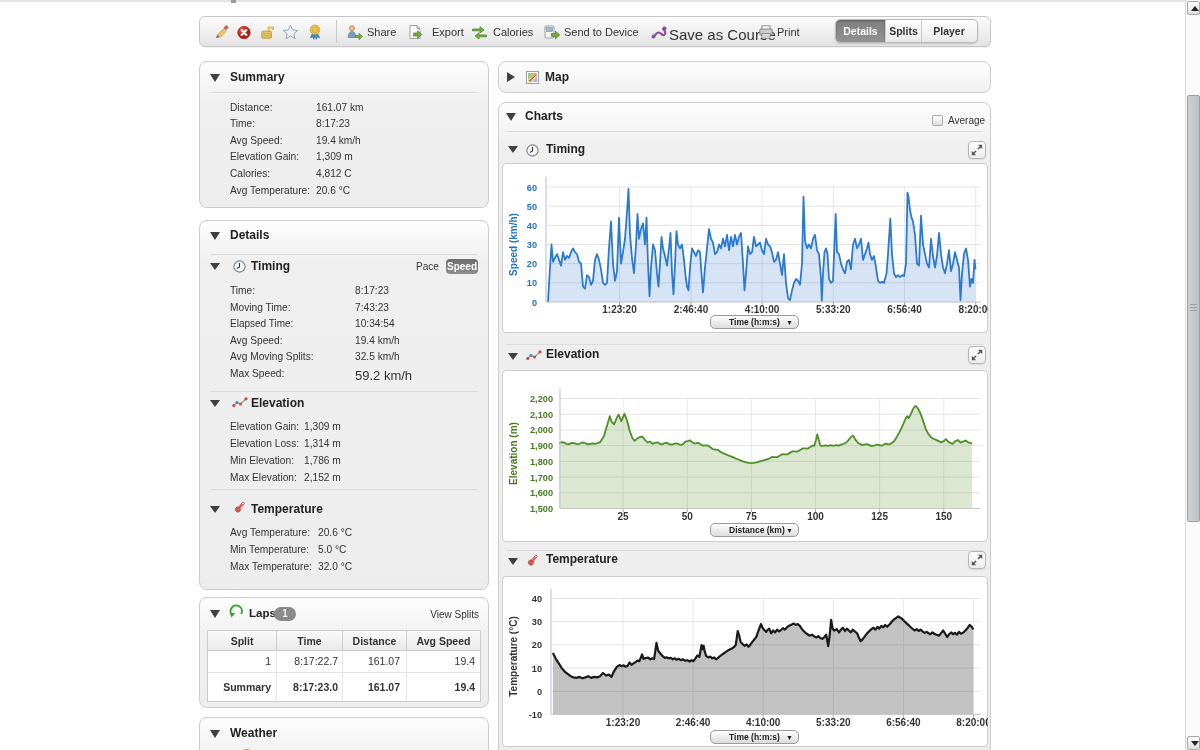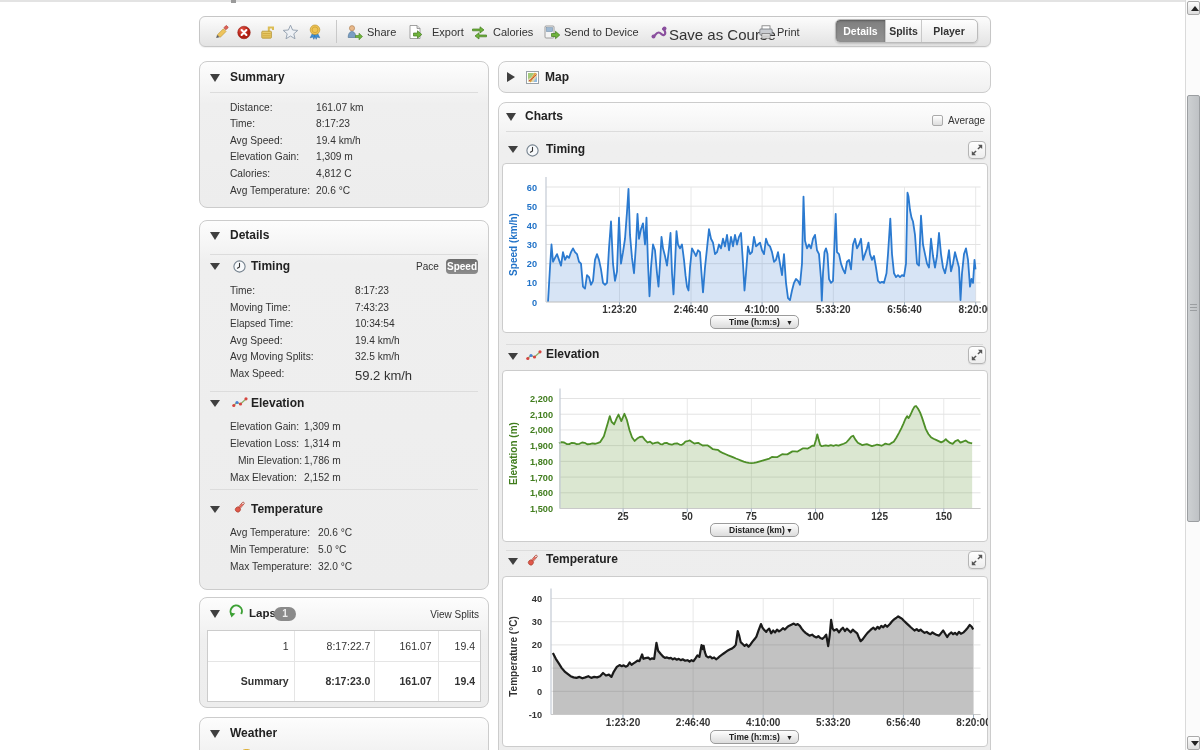--- a/index.html
+++ b/index.html
@@ -140,21 +140,21 @@
         <circle cx="1.8" cy="10.5" r="1.6" fill="#d64541"></circle>
         <circle cx="5" cy="7.5" r="1.6" fill="#4a7fd4"></circle>
         <circle cx="8.5" cy="9" r="1.6" fill="#d64541"></circle>
         <circle cx="14" cy="3.8" r="1.6" fill="#d64541"></circle>
       </svg></div>
     <div style="position:absolute;left:51px;top:175px;font-size:12px;font-weight:bold;color:#222;white-space:nowrap;">Elevation</div>
     <div style="position:absolute;left:30px;top:200px;font-size:10.2px;color:#333;white-space:nowrap;">Elevation Gain:</div>
     <div style="position:absolute;left:104px;top:200px;font-size:10.2px;color:#333;white-space:nowrap;">1,309 m</div>
     <div style="position:absolute;left:30px;top:217px;font-size:10.2px;color:#333;white-space:nowrap;">Elevation Loss:</div>
     <div style="position:absolute;left:104px;top:217px;font-size:10.2px;color:#333;white-space:nowrap;">1,314 m</div>
-    <div style="position:absolute;left:30px;top:234px;font-size:10.2px;color:#333;white-space:nowrap;margin-left:8px;">Min Elevation:</div>
+    <div style="position:absolute;left:30px;top:234px;font-size:10.2px;color:#333;white-space:nowrap;">Min Elevation:</div>
     <div style="position:absolute;left:104px;top:234px;font-size:10.2px;color:#333;white-space:nowrap;">1,786 m</div>
     <div style="position:absolute;left:30px;top:251px;font-size:10.2px;color:#333;white-space:nowrap;">Max Elevation:</div>
     <div style="position:absolute;left:104px;top:251px;font-size:10.2px;color:#333;white-space:nowrap;">2,152 m</div>
     <div class="sep" style="left:10px;top:268px;width:268px"></div>
     <div style="position:absolute;left:10px;top:285px;width:0;height:0;border-left:5.0px solid transparent;border-right:5.0px solid transparent;border-top:7px solid #3f3f3f"></div>
     <div style="position:absolute;left:33px;top:279px;"><svg width="14" height="14" viewBox="0 0 14 14">
         <g transform="rotate(40 7 7)">
           <rect x="5.9" y="1" width="2.2" height="8" rx="1.1" fill="#f0f0f0" stroke="#b04a3a" stroke-width="0.8"></rect>
           <rect x="6.35" y="3" width="1.3" height="6" fill="#e2574a"></rect>
           <circle cx="7" cy="10.3" r="2.5" fill="#e2574a" stroke="#b04a3a" stroke-width="0.8"></circle>
@@ -174,20 +174,26 @@
         <path d="M3.2 11.2 A5.7 5.7 0 1 1 12.2 10" fill="none" stroke="#3da135" stroke-width="2"></path>
         <path d="M0.8 8.6 L6.4 9.4 L2.4 13.6 Z" fill="#3da135"></path>
       </svg></div>
     <div style="position:absolute;left:49px;top:8.5px;font-size:11.5px;font-weight:bold;color:#222;white-space:nowrap;">Laps</div>
     <div style="position:absolute;left:74px;top:9px;width:22px;height:14px;border-radius:7px;background:#8a8a8a;color:#eee;font-size:10px;font-weight:bold;text-align:center;line-height:14px">1</div>
     <div style="position:absolute;right:9px;top:10.5px;font-size:10px;color:#333">View Splits</div>
     <div style="position:absolute;left:7px;top:32px;width:272px;height:70px;background:#fff;
 border:1px solid #ccc;font-size:10.5px;color:#333">
 <table style="border-collapse:collapse;width:100%;height:100%;font-size:10.5px">
 <tbody>
+          <tr style="height:19px;background:linear-gradient(#fafafa,#e9e9e9);font-weight:bold;text-align:center">
+<td style="border-right:1px solid #ccc;border-bottom:1px solid #ccc;width:68px">Split</td>
+<td style="border-right:1px solid #ccc;border-bottom:1px solid #ccc;width:65px">Time</td>
+<td style="border-right:1px solid #ccc;border-bottom:1px solid #ccc;width:63px">Distance</td>
+<td style="border-bottom:1px solid #ccc">Avg Speed</td>
+          </tr>
 <tr style="height:21px;text-align:right">
 <td style="border-right:1px solid #e5e5e5;border-bottom:1px solid #e5e5e5;padding-right:5px">1</td>
 <td style="border-right:1px solid #e5e5e5;border-bottom:1px solid #e5e5e5;padding-right:4px">8:17:22.7</td>
 <td style="border-right:1px solid #e5e5e5;border-bottom:1px solid #e5e5e5;padding-right:6px">161.07</td>
 <td style="border-bottom:1px solid #e5e5e5;padding-right:5px">19.4</td>
           </tr>
 <tr style="height:28px;text-align:right;font-weight:bold">
 <td style="border-right:1px solid #e5e5e5;padding-right:5px">Summary</td>
 <td style="border-right:1px solid #e5e5e5;padding-right:4px">8:17:23.0</td>
 <td style="border-right:1px solid #e5e5e5;padding-right:6px">161.07</td>

